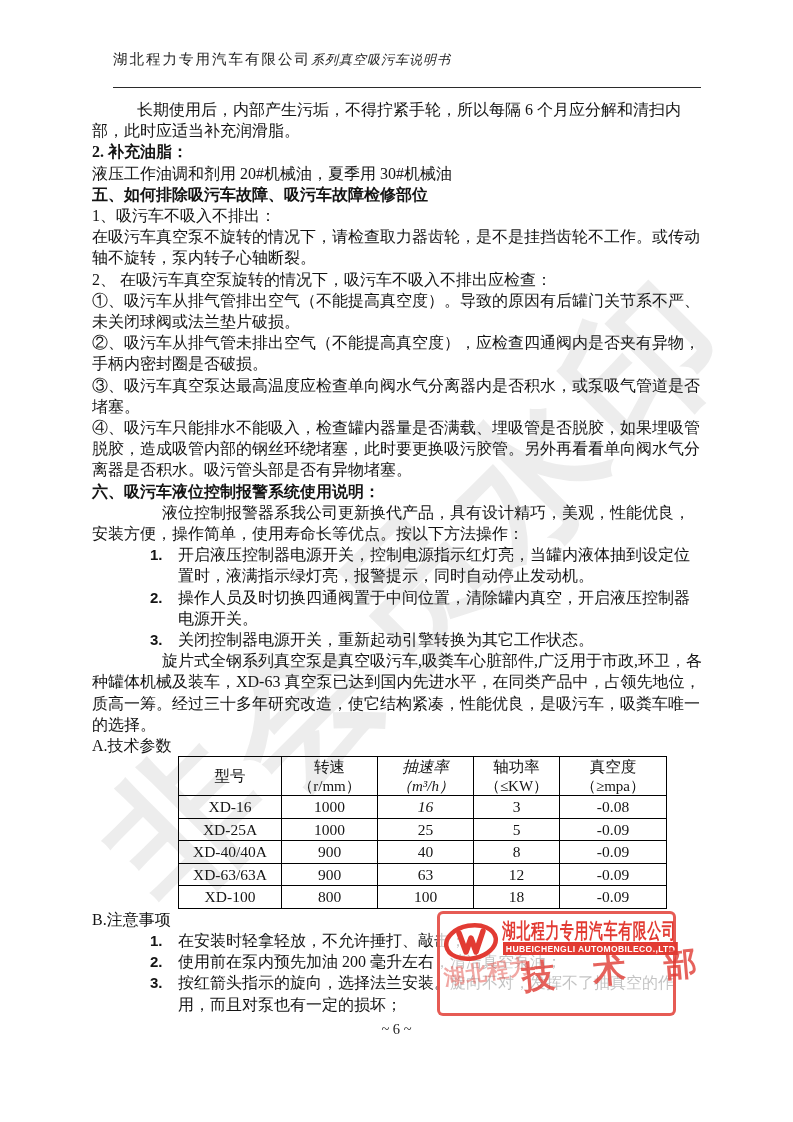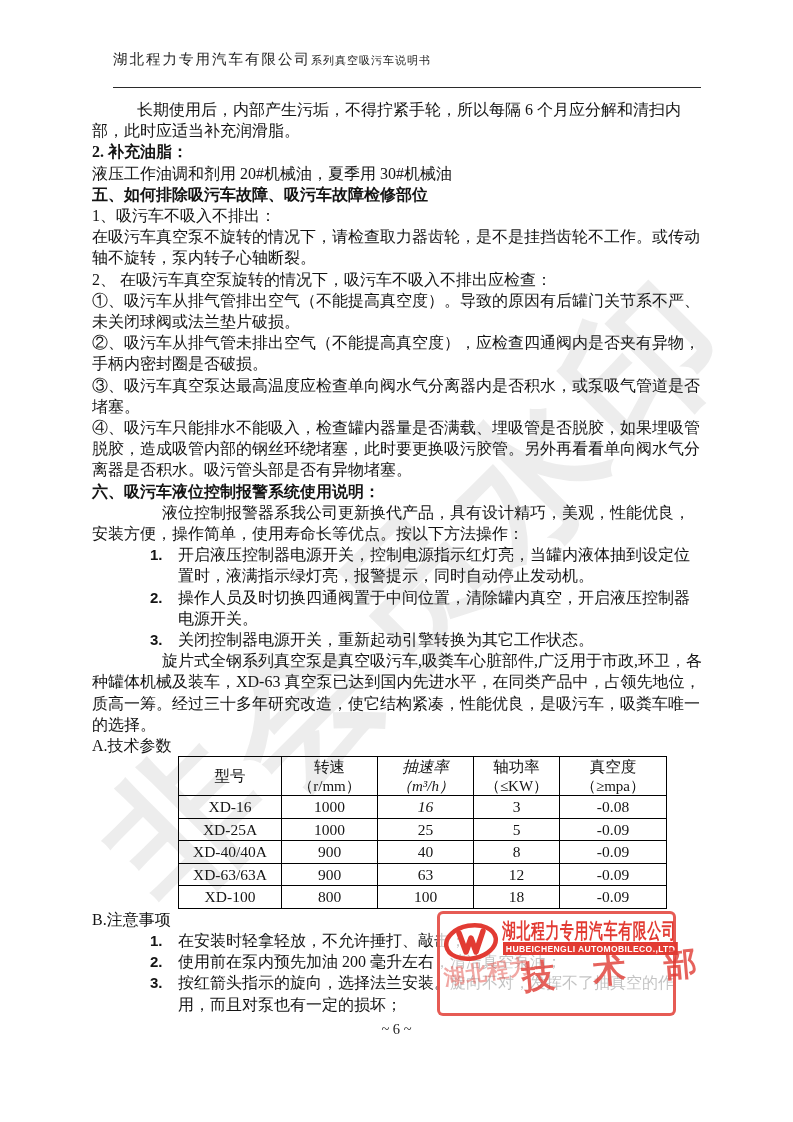--- a/index.html
+++ b/index.html
@@ -3,21 +3,21 @@
 <meta charset="utf-8">
 <style>
   html,body { margin:0; padding:0; background:#ffffff; }
   .page {
     position:relative; width:793px; height:1122px; background:#fff; overflow:hidden;
     font-family:"Liberation Serif","DejaVu Serif",serif; color:#141414;
   }
   
   .hdr { position:absolute; top:50px; left:113px; white-space:nowrap; }
   .hdr-main { font-size:14.5px; letter-spacing:2px; color:#222; }
-  .hdr-sub  { font-size:11px; letter-spacing:1px; color:#222; }
+  .hdr-sub  { font-size:13px; letter-spacing:1px; color:#222;font-style:italic; }
   .hdr-rule { position:absolute; top:87px; left:113px; width:588px; border-top:1.6px solid #2b2b2b; }
 
   
   .content { position:absolute; top:99px; left:92px; width:610px; font-size:16px; line-height:21.2px; }
   .content p { margin:0; }
   .ind45 { text-indent:45px; }
   .ind70 { text-indent:70px; }
   .ml58  { margin-left:58px; }
   .ml83  { margin-left:83px; }
   .ml80  { margin-left:80px; }

